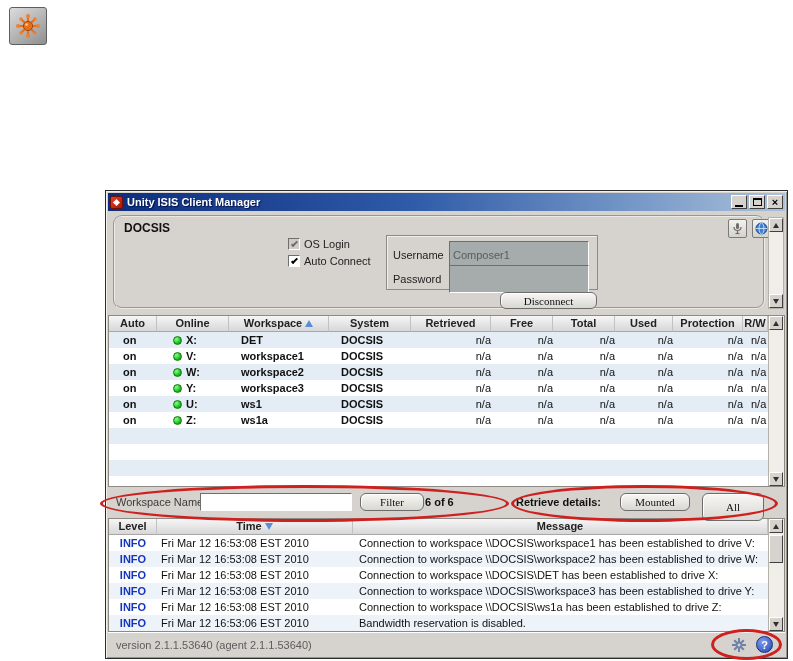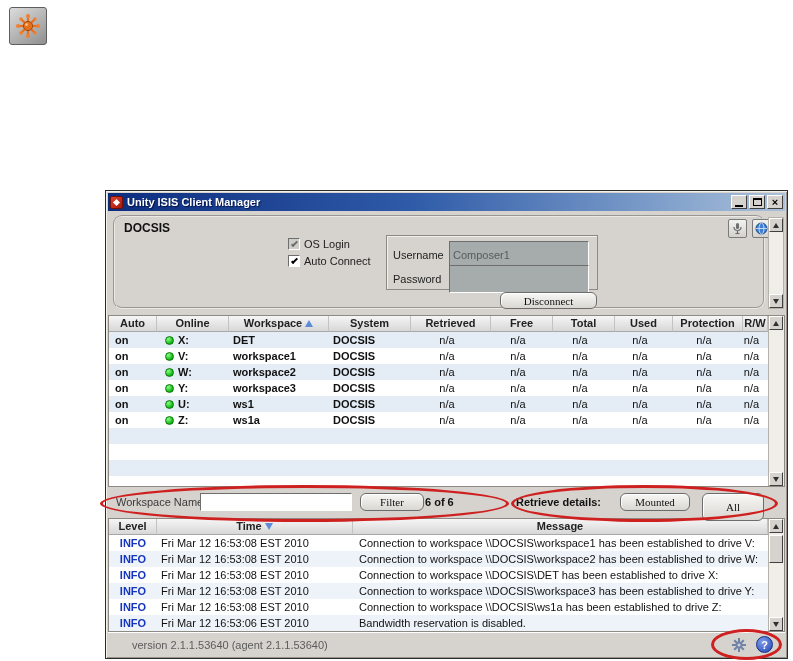--- a/index.html
+++ b/index.html
@@ -82,28 +82,28 @@
   .ws-head { display:flex; height:16px; flex:0 0 16px; }
   .hc { background:linear-gradient(#f6f6f6,#d7d7d7); border-right:1px solid #c2c2c2; border-bottom:1px solid #a8a8a8;
     font-size:11px; font-weight:bold; color:#222; text-align:center; line-height:15px; white-space:nowrap;
     display:flex; align-items:center; justify-content:center; gap:3px; cursor:pointer; }
   .col-auto{width:48px;flex:0 0 48px} .col-online{width:72px;flex:0 0 72px} .col-ws{width:100px;flex:0 0 100px}
   .col-sys{width:82px;flex:0 0 82px} .col-ret{width:80px;flex:0 0 80px} .col-free{width:62px;flex:0 0 62px}
   .col-total{width:62px;flex:0 0 62px} .col-used{width:58px;flex:0 0 58px} .col-prot{width:70px;flex:0 0 70px}
   .col-rw{flex:1}
   .sort-asc { width:0; height:0; border-left:4px solid transparent; border-right:4px solid transparent; border-bottom:7px solid #5d8bd8; }
   .sort-desc { width:0; height:0; border-left:4px solid transparent; border-right:4px solid transparent; border-top:7px solid #5d8bd8; }
-  .wsrow { display:flex; height:16px; flex:0 0 16px; cursor:default; }
+  .wsrow { display:flex; height:16px; flex:0 0 16px; cursor:default;padding-left:8px; }
   .wsrow.alt { background:#e4edf6; }
   .wc { font-size:11px; line-height:16px; color:#111; white-space:nowrap; overflow:hidden; }
   .wc.bold { font-weight:bold; }
   .wc.col-auto { padding-left:6px; font-weight:bold; }
   .wc.col-online { display:flex; align-items:center; gap:4px; padding-left:8px; }
   .wc.col-ws, .wc.col-sys { padding-left:4px; }
-  .num { text-align:center; padding-right:8px; }
+  .num { text-align:right; padding-right:8px; }
   .dot { width:9px; height:9px; border-radius:50%; flex:0 0 9px;
     background:radial-gradient(circle at 32% 30%, #8dff8d, #0db40d 70%); border:1px solid #0a7a0a; }
   .drive { font-weight:bold; font-size:11px; }
   .wsscroll { position:relative; flex:0 0 16px; background:#f0eee8; border-left:1px solid #b5b2aa; }
 
   
   .filterbar { flex:0 0 31px; position:relative; background:#d6d3ce; font-size:11px; }
   .flabel { position:absolute; left:8px; top:9px; color:#3a3a3a; }
   .finput { position:absolute; left:92px; top:6px; width:152px; height:18px; background:#fff; border:1px solid;
     border-color:#6e6e6e #fff #fff #6e6e6e; font-size:11px; padding:0 3px;
@@ -121,21 +121,21 @@
   .col-level{width:48px;flex:0 0 48px} .col-time{width:196px;flex:0 0 196px} .col-msg{flex:1}
   .logrow { display:flex; height:16px; flex:0 0 16px; }
   .logrow.alt { background:#eef3f9; }
   .lc { font-size:11px; line-height:16px; white-space:nowrap; overflow:hidden; color:#111; }
   .lc.col-level { color:#1435bd; font-weight:bold; text-align:center; }
   .lc.col-time { padding-left:4px; }
   .lc.col-msg { padding-left:6px; }
   .logscroll { position:relative; flex:0 0 16px; background:#f0eee8; border-left:1px solid #b5b2aa; }
 
   
-  .statusbar { flex:0 0 24px; display:flex; align-items:center; padding:0 12px 0 24px;
+  .statusbar { flex:0 0 24px; display:flex; align-items:center; padding:0 12px 0 8px;
     background:#d6d3ce; border-top:1px solid #fff; box-shadow:0 -1px 0 #8d8a83; }
   .version { font-size:11px; color:#5c5c5c; }
   .iconbtn { width:17px; height:17px; display:flex; align-items:center; justify-content:center; cursor:pointer; }
   .iconbtn.gear { margin-left:auto; }
   .iconbtn.help { margin-left:9px; width:17px; height:17px; border-radius:50%;
     background:radial-gradient(circle at 35% 30%, #7e9be8, #2546b8); border:1px solid #16307e;
     color:#fff; font-size:11px; font-weight:bold; }
 
   
   .annot { position:absolute; border:3px solid #cf2020; border-radius:50%; z-index:30; pointer-events:none; background:transparent; }

